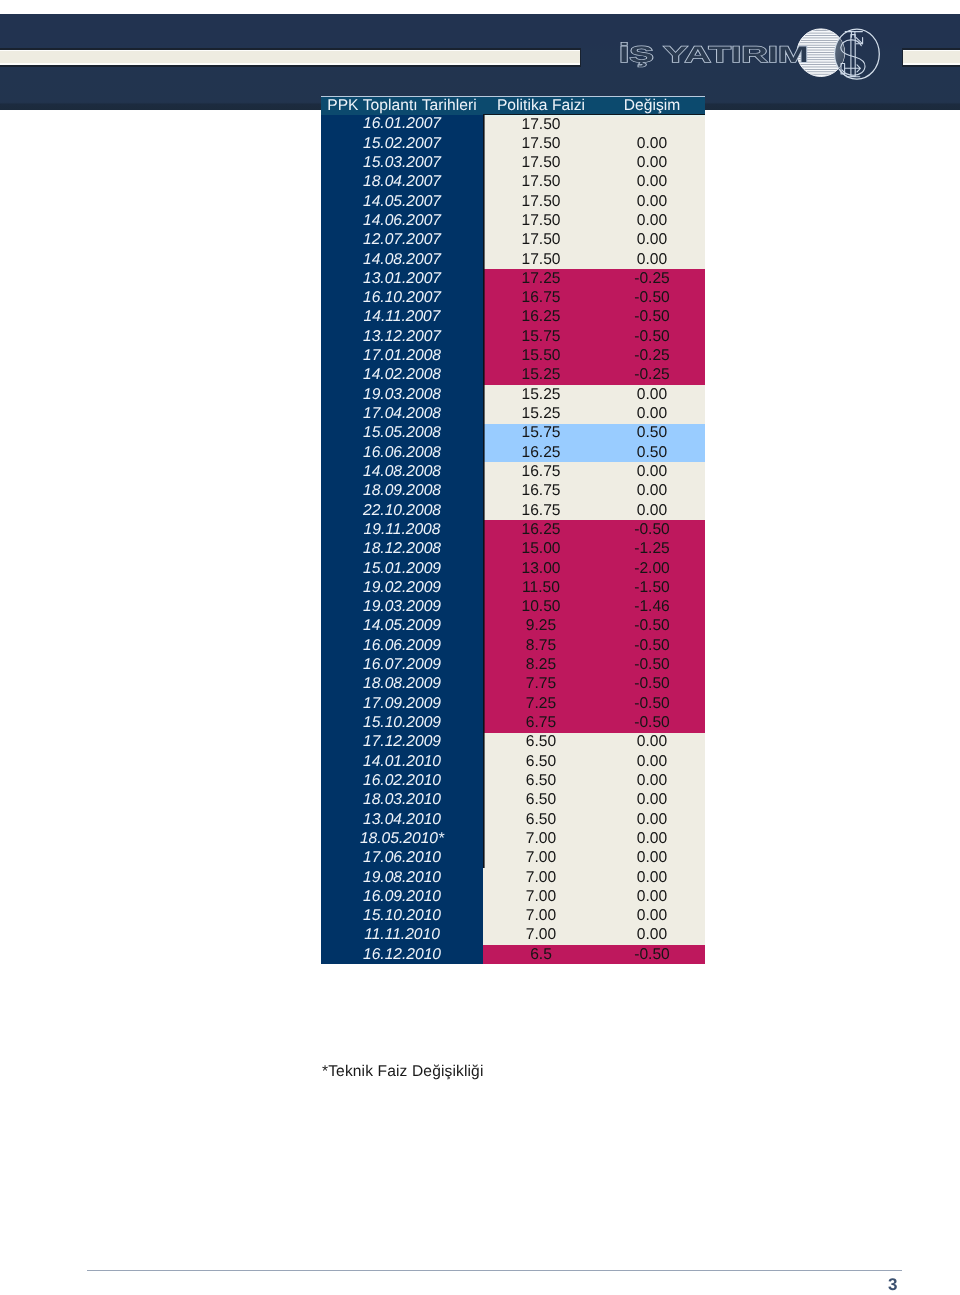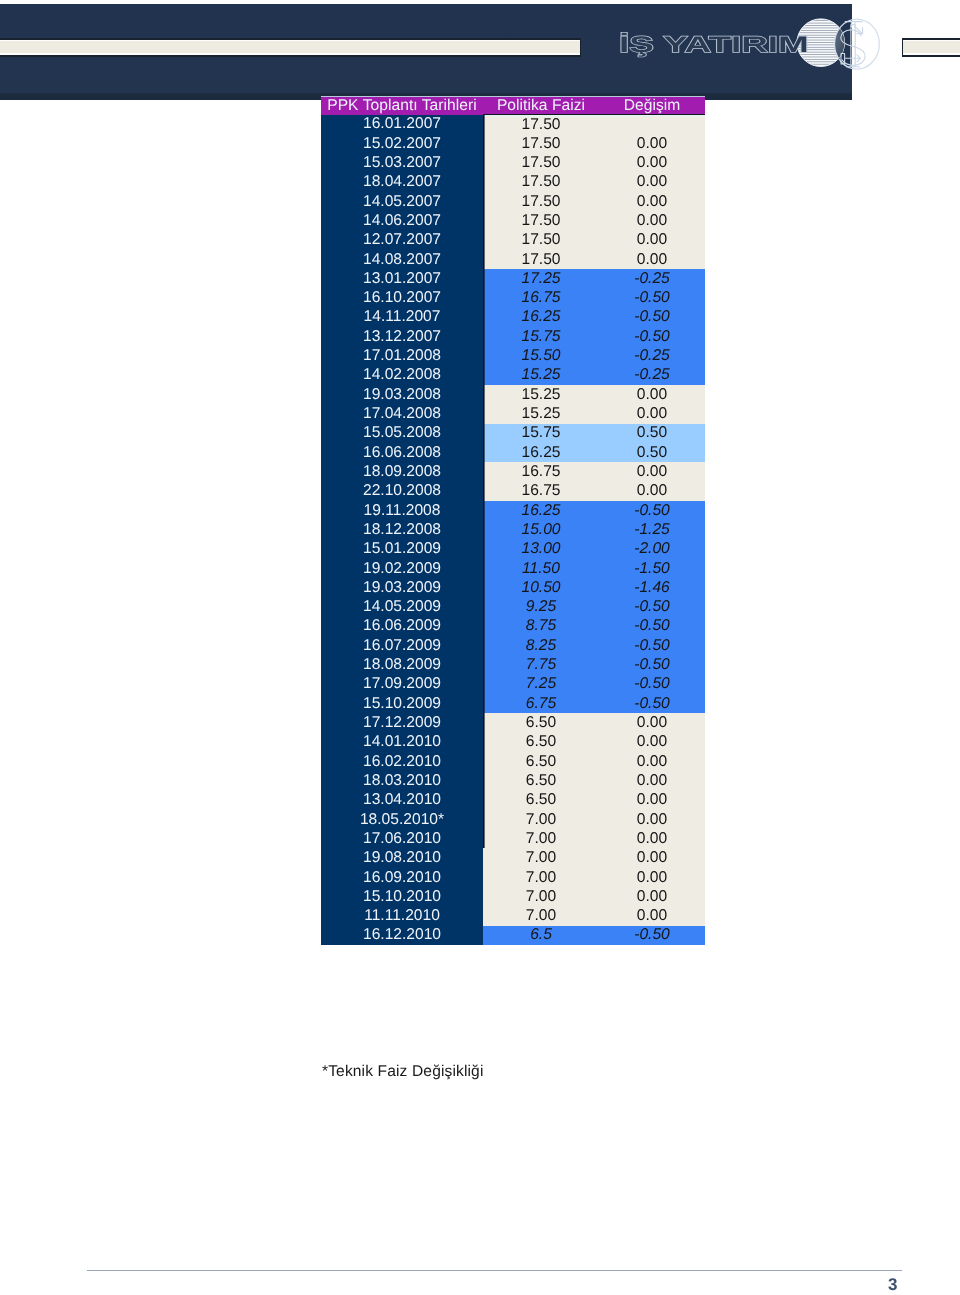--- a/index.html
+++ b/index.html
@@ -9,21 +9,21 @@
     background: #ffffff;
     font-family: "Liberation Sans", sans-serif;
     overflow: hidden;
     position: relative;
     -webkit-font-smoothing: antialiased;
     text-rendering: geometricPrecision;
   }
 
   
   .header-band {
-    position: absolute; left: 0; top: 4px; width: 852px; height: 96px;
+    position: absolute; left: 0; top: 14px; width: 960px; height: 96px;
     background: #223350;
     background: linear-gradient(180deg, #223350 0%, #223350 30%, #223450 40%, #22344e 92%, #1c2b3f 94%, #1b2a3c 100%);
   }
   .stripe {
     position: absolute; height: 18.5px; top: 34px;
     background: #eeece1;
     border-top: 2.7px solid #19222f;
     border-bottom: 2.5px solid #19222f;
   }
   .stripe::before, .stripe::after {
@@ -54,45 +54,46 @@
     font-size: 15.6px;
     line-height: 1;
   }
   .tbl th, .tbl td {
     padding: 0; margin: 0; border: 0;
     height: 19.32px;
     vertical-align: middle;
     white-space: nowrap;
   }
   .tbl thead th {
-    background: #a21caf;
+    background: #0c4a6e;
     color: #eef3f9;
     font-weight: normal;
     height: 18px;
     font-size: 15.6px;
     letter-spacing: 0.05px;
     border-top: 1px solid #b9c9dd;
   }
   .tbl thead th.c-rate, .tbl thead th.c-chg { border-bottom: 1.5px solid #11161c; }
   .tbl tbody tr:first-child td.c-rate, .tbl tbody tr:first-child td.c-chg { box-shadow: inset 0 1.2px 0 0 #dff6f4; }
   .tbl tbody tr:first-child.has-sep td.c-rate { box-shadow: inset 1.6px 0 0 0 #0c1118, inset 0 1.2px 0 0 #dff6f4; }
   .c-date  { width: 162px; text-align: center; }
   .c-rate  { width: 116px; text-align: center; }
   .c-chg   { width: 106px; text-align: center; }
 
   .tbl tbody td.c-date {
     background: #003366;
     color: #eef3f9;
     text-align: center;
+    font-style: italic;
   }
   .tbl tbody td.c-rate { color: #151515; }
   .tbl tbody tr.has-sep td.c-rate { box-shadow: inset 1.6px 0 0 0 #0c1118; }
   .tbl tbody td.c-chg  { color: #151515; }
   .tone-neutral { background: #efede3; }
-  .tone-down    { background: #3b82f6; font-style: italic; }
+  .tone-down    { background: #be185d; }
   .tone-up      { background: #99ccff; }
 
   .footnote {
     position: absolute; left: 322px; top: 1063px;
     font-size: 15.6px; color: #1a1a1a; letter-spacing: 0.12px;
   }
 
   
   .footer-rule {
     position: absolute; left: 87px; top: 1270px; width: 815px; height: 1.3px;
@@ -268,20 +269,25 @@
         <td class="c-date">15.05.2008</td>
         <td class="c-rate tone-up">15.75</td>
         <td class="c-chg tone-up">0.50</td>
       </tr>
       <tr class="has-sep">
         <td class="c-date">16.06.2008</td>
         <td class="c-rate tone-up">16.25</td>
         <td class="c-chg tone-up">0.50</td>
       </tr>
       <tr class="has-sep">
+        <td class="c-date">14.08.2008</td>
+        <td class="c-rate tone-neutral">16.75</td>
+        <td class="c-chg tone-neutral">0.00</td>
+      </tr>
+      <tr class="has-sep">
         <td class="c-date">18.09.2008</td>
         <td class="c-rate tone-neutral">16.75</td>
         <td class="c-chg tone-neutral">0.00</td>
       </tr>
       <tr class="has-sep">
         <td class="c-date">22.10.2008</td>
         <td class="c-rate tone-neutral">16.75</td>
         <td class="c-chg tone-neutral">0.00</td>
       </tr>
       <tr class="has-sep">

